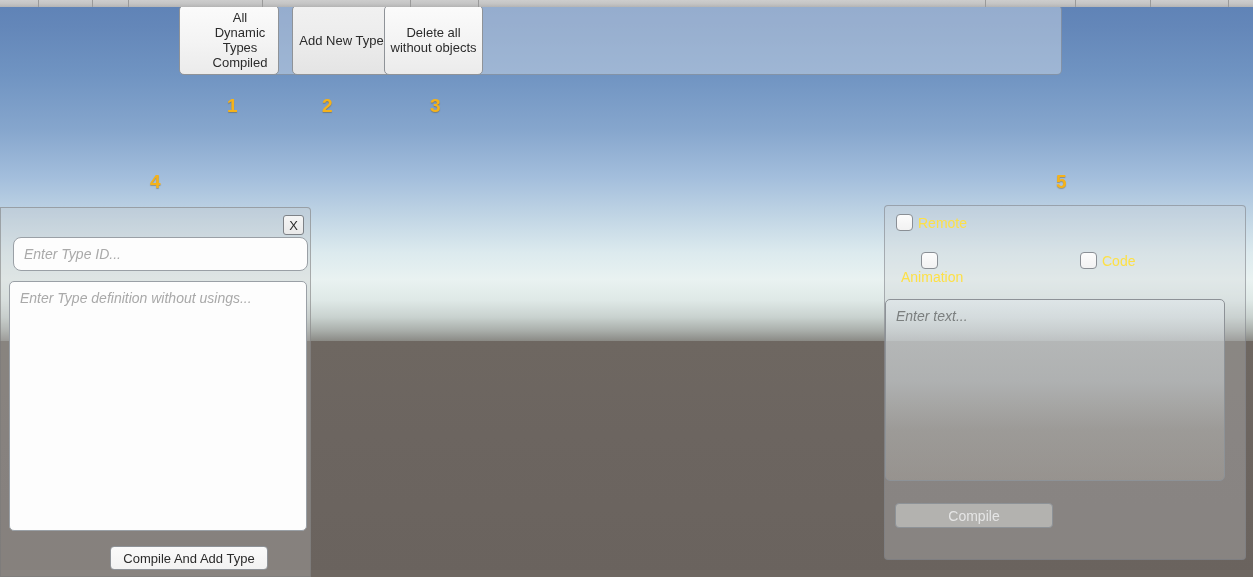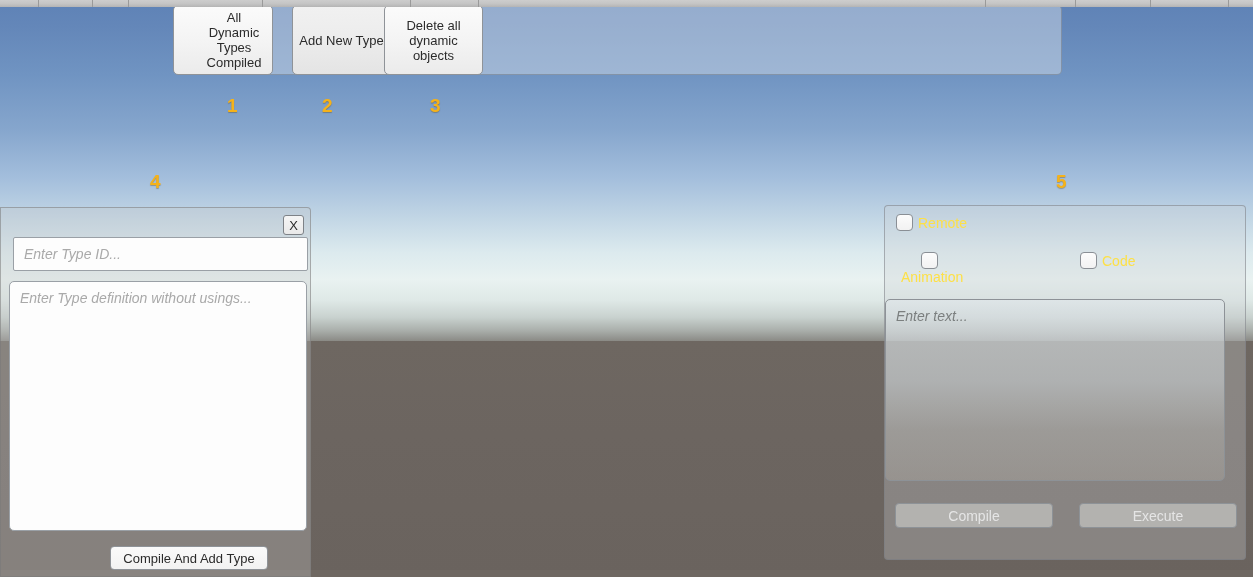--- a/index.html
+++ b/index.html
@@ -80,21 +80,21 @@
     line-height: 15px;
     display: flex;
     align-items: center;
     justify-content: center;
     text-align: center;
     padding: 2px 4px;
     cursor: pointer;
     z-index: 25;
     user-select: none;
   }
-  #btn-all-dynamic { left: 173px; width: 100px; padding-left: 26px; }
+  #btn-all-dynamic { left: 179px; width: 100px; padding-left: 26px; }
   #btn-add-new-type { left: 292px; width: 99px;
     background: linear-gradient(to bottom, #f1f1f1 0%, #ececec 50%, #e4e4e4 100%); }
   #btn-delete-all { left: 384px; width: 99px; }
 
   
   .marker {
     position: absolute;
     color: #f5b21a;
     font-weight: bold;
     font-size: 19px;
@@ -125,21 +125,21 @@
     display: flex; align-items: center; justify-content: center;
     cursor: pointer;
     user-select: none;
   }
   .type-id-input {
     position: absolute;
     left: 12px; top: 29px;
     width: 295px; height: 27px;
     background: #fdfdfd;
     border: 1px solid #9aa0a6;
-    border-radius: 2px;
+    border-radius: 8px;
     padding: 16px 10px;
     font-family: "Liberation Sans", sans-serif;
     font-size: 14px;
     font-style: italic;
     color: #2b2b2b;
     outline: none;
   }
   .type-id-input::placeholder { color: #a9a9a9; font-style: italic; }
 
   .type-def-area {
@@ -262,21 +262,21 @@
       <div class="divider" style="left: 1150px;"></div>
       <div class="divider" style="left: 1228px;"></div>
     </div>
 
   <div class="toolbar-panel"></div>
 
   <button class="tool-btn" id="btn-all-dynamic">All Dynamic Types Compiled</button>
 
   <button class="tool-btn" id="btn-add-new-type">Add New Type</button>
 
-  <button class="tool-btn" id="btn-delete-all">Delete all dynamic objects</button>
+  <button class="tool-btn" id="btn-delete-all">Delete all without objects</button>
 
   <div class="marker" style="left: 227px; top: 95px; color: rgb(245, 178, 26);">1</div>
   <div class="marker" style="left: 322px; top: 95px; color: rgb(245, 178, 26);">2</div>
   <div class="marker" style="left: 430px; top: 95px; color: rgb(245, 178, 26);">3</div>
   <div class="marker" style="left: 150px; top: 171px; color: rgb(245, 178, 26);">4</div>
   <div class="marker" style="left: 1056px; top: 171px; color: rgb(245, 178, 26);">5</div>
 
   <div class="left-panel">
 
     <div class="close-btn">X</div>
@@ -302,16 +302,15 @@
 
     <div class="cb-row" id="cb-code">
       <div class="checkbox"></div>
       <span class="cb-label">Code</span>
     </div>
 
     <textarea class="code-area" placeholder="Enter text..." style=""></textarea>
 
     <button class="panel-btn" id="btn-compile">Compile</button>
 
-    <button class="panel-btn" id="btn-execute">Execute</button>
   </div>
 
 </div>
 
 </body></html>

